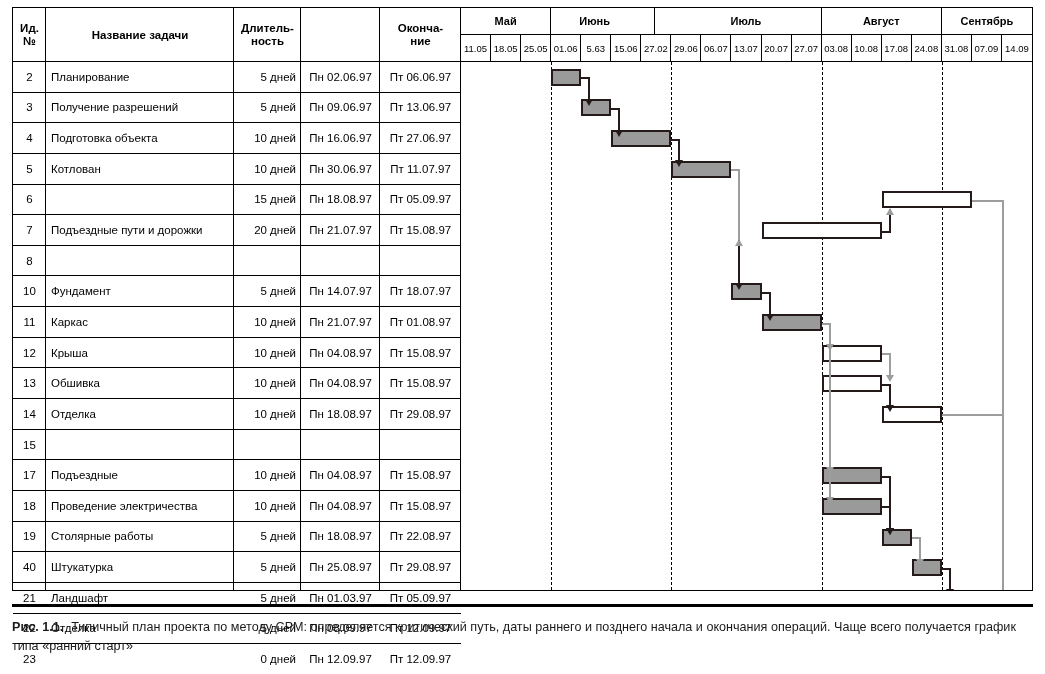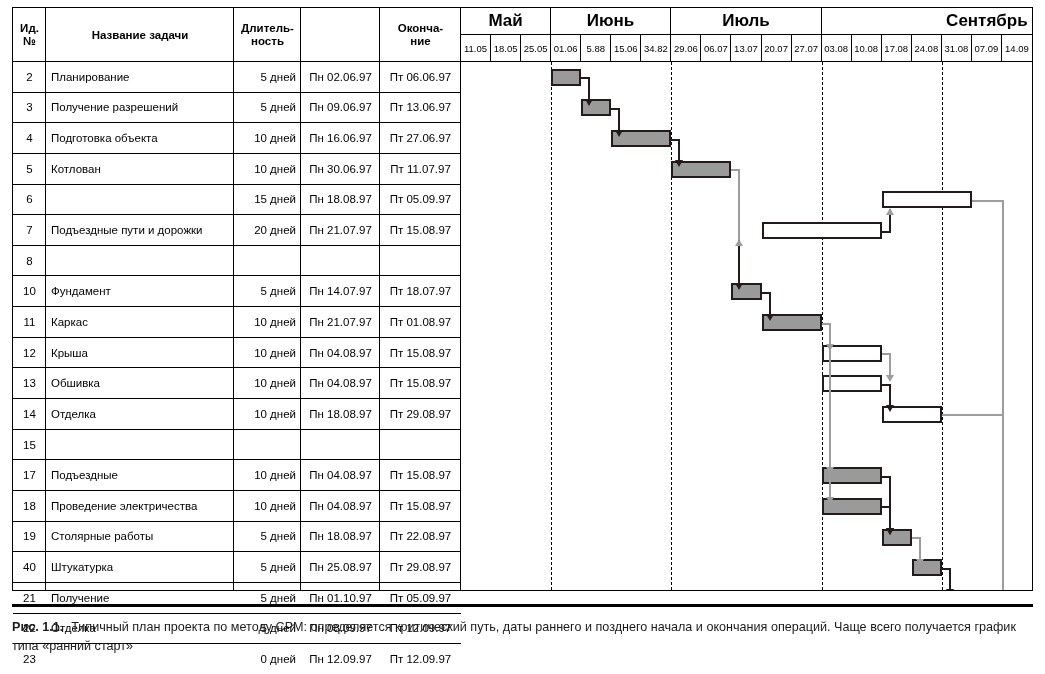--- a/index.html
+++ b/index.html
@@ -37,21 +37,21 @@
   .k-name{left:33px;width:188px;}
   .k-dur{left:221px;width:67px;}
   .k-start{left:288px;width:79px;}
   .k-fin{left:367px;width:81px;}
 
   
   #time{position:absolute;left:448px;top:0;right:0;bottom:0;}
   #months{position:absolute;left:0;top:0;right:0;height:27px;
           border-bottom:1px solid #000;box-sizing:border-box;}
   .mcell{position:absolute;top:0;height:26px;display:flex;align-items:center;
-         justify-content:center;font-size:17px;font-weight:bold;
+         justify-content:center;font-size:11px;font-weight:bold;
          border-right:1px solid #000;box-sizing:border-box;}
   .mcell.last{border-right:none;}
   #weeks{position:absolute;left:0;top:27px;right:0;height:27px;
          border-bottom:1.6px solid #000;box-sizing:border-box;}
   .wcell{position:absolute;top:0;height:26px;display:flex;align-items:center;
          justify-content:center;font-size:9.5px;border-right:1px solid #000;
          box-sizing:border-box;}
   .wcell.last{border-right:none;}
 
   #plot{position:absolute;left:0;top:54px;right:0;bottom:0;overflow:hidden;}
@@ -222,23 +222,23 @@
           </div>
           <div class="trow">
             <div class="cell ctr k-id">40</div>
             <div class="cell k-name">Штукатурка</div>
             <div class="cell rgt k-dur">5 дней</div>
             <div class="cell ctr k-start">Пн 25.08.97</div>
             <div class="cell ctr k-fin">Пт 29.08.97</div>
           </div>
           <div class="trow">
             <div class="cell ctr k-id">21</div>
-            <div class="cell k-name">Получение</div>
-            <div class="cell rgt k-dur">5 дней</div>
-            <div class="cell ctr k-start">Пн 01.10.97</div>
+            <div class="cell k-name">Ландшафт</div>
+            <div class="cell rgt k-dur">5 дней</div>
+            <div class="cell ctr k-start">Пн 01.03.97</div>
             <div class="cell ctr k-fin">Пт 05.09.97</div>
           </div>
           <div class="trow">
             <div class="cell ctr k-id">22</div>
             <div class="cell k-name">Отделка</div>
             <div class="cell rgt k-dur">5 дней</div>
             <div class="cell ctr k-start">Пн 08.09.97</div>
             <div class="cell ctr k-fin">Пт 12.09.97</div>
           </div>
           <div class="trow">
@@ -246,32 +246,33 @@
             <div class="cell rgt k-dur">0 дней</div>
             <div class="cell ctr k-start">Пн 12.09.97</div>
             <div class="cell ctr k-fin">Пт 12.09.97</div>
           </div>
         </div>
     </div>
 
     <div id="time">
       <div id="months">
           <div class="mcell" style="left: 0px; width: 90.1579px;">Май</div>
-          <div class="mcell" style="left: 90px; width: 120.211px;">Июнь</div>
+          <div class="mcell" style="left: 74px; width: 120.211px;">Июнь</div>
           <div class="mcell" style="left: 210.368px; width: 150.263px;">Июль</div>
+          <div class="mcell" style="left: 360.632px; width: 120.211px;">Август</div>
           <div class="mcell last" style="left: 480.842px; width: 90.1579px;">Сентябрь</div>
         </div>
       <div id="weeks">
           <div class="wcell" style="left: 0px; width: 30.0526px;">11.05</div>
           <div class="wcell" style="left: 30.0526px; width: 30.0526px;">18.05</div>
           <div class="wcell" style="left: 60.1053px; width: 30.0526px;">25.05</div>
           <div class="wcell" style="left: 90.1579px; width: 30.0526px;">01.06</div>
-          <div class="wcell" style="left: 120.211px; width: 30.0526px;">5.88</div>
+          <div class="wcell" style="left: 120.211px; width: 30.0526px;">5.63</div>
           <div class="wcell" style="left: 150.263px; width: 30.0526px;">15.06</div>
-          <div class="wcell" style="left: 180.316px; width: 30.0526px;">34.82</div>
+          <div class="wcell" style="left: 180.316px; width: 30.0526px;">27.02</div>
           <div class="wcell" style="left: 210.368px; width: 30.0526px;">29.06</div>
           <div class="wcell" style="left: 240.421px; width: 30.0526px;">06.07</div>
           <div class="wcell" style="left: 270.474px; width: 30.0526px;">13.07</div>
           <div class="wcell" style="left: 300.526px; width: 30.0526px;">20.07</div>
           <div class="wcell" style="left: 330.579px; width: 30.0526px;">27.07</div>
           <div class="wcell" style="left: 360.632px; width: 30.0526px;">03.08</div>
           <div class="wcell" style="left: 390.684px; width: 30.0526px;">10.08</div>
           <div class="wcell" style="left: 420.737px; width: 30.0526px;">17.08</div>
           <div class="wcell" style="left: 450.789px; width: 30.0526px;">24.08</div>
           <div class="wcell" style="left: 480.842px; width: 30.0526px;">31.08</div>

